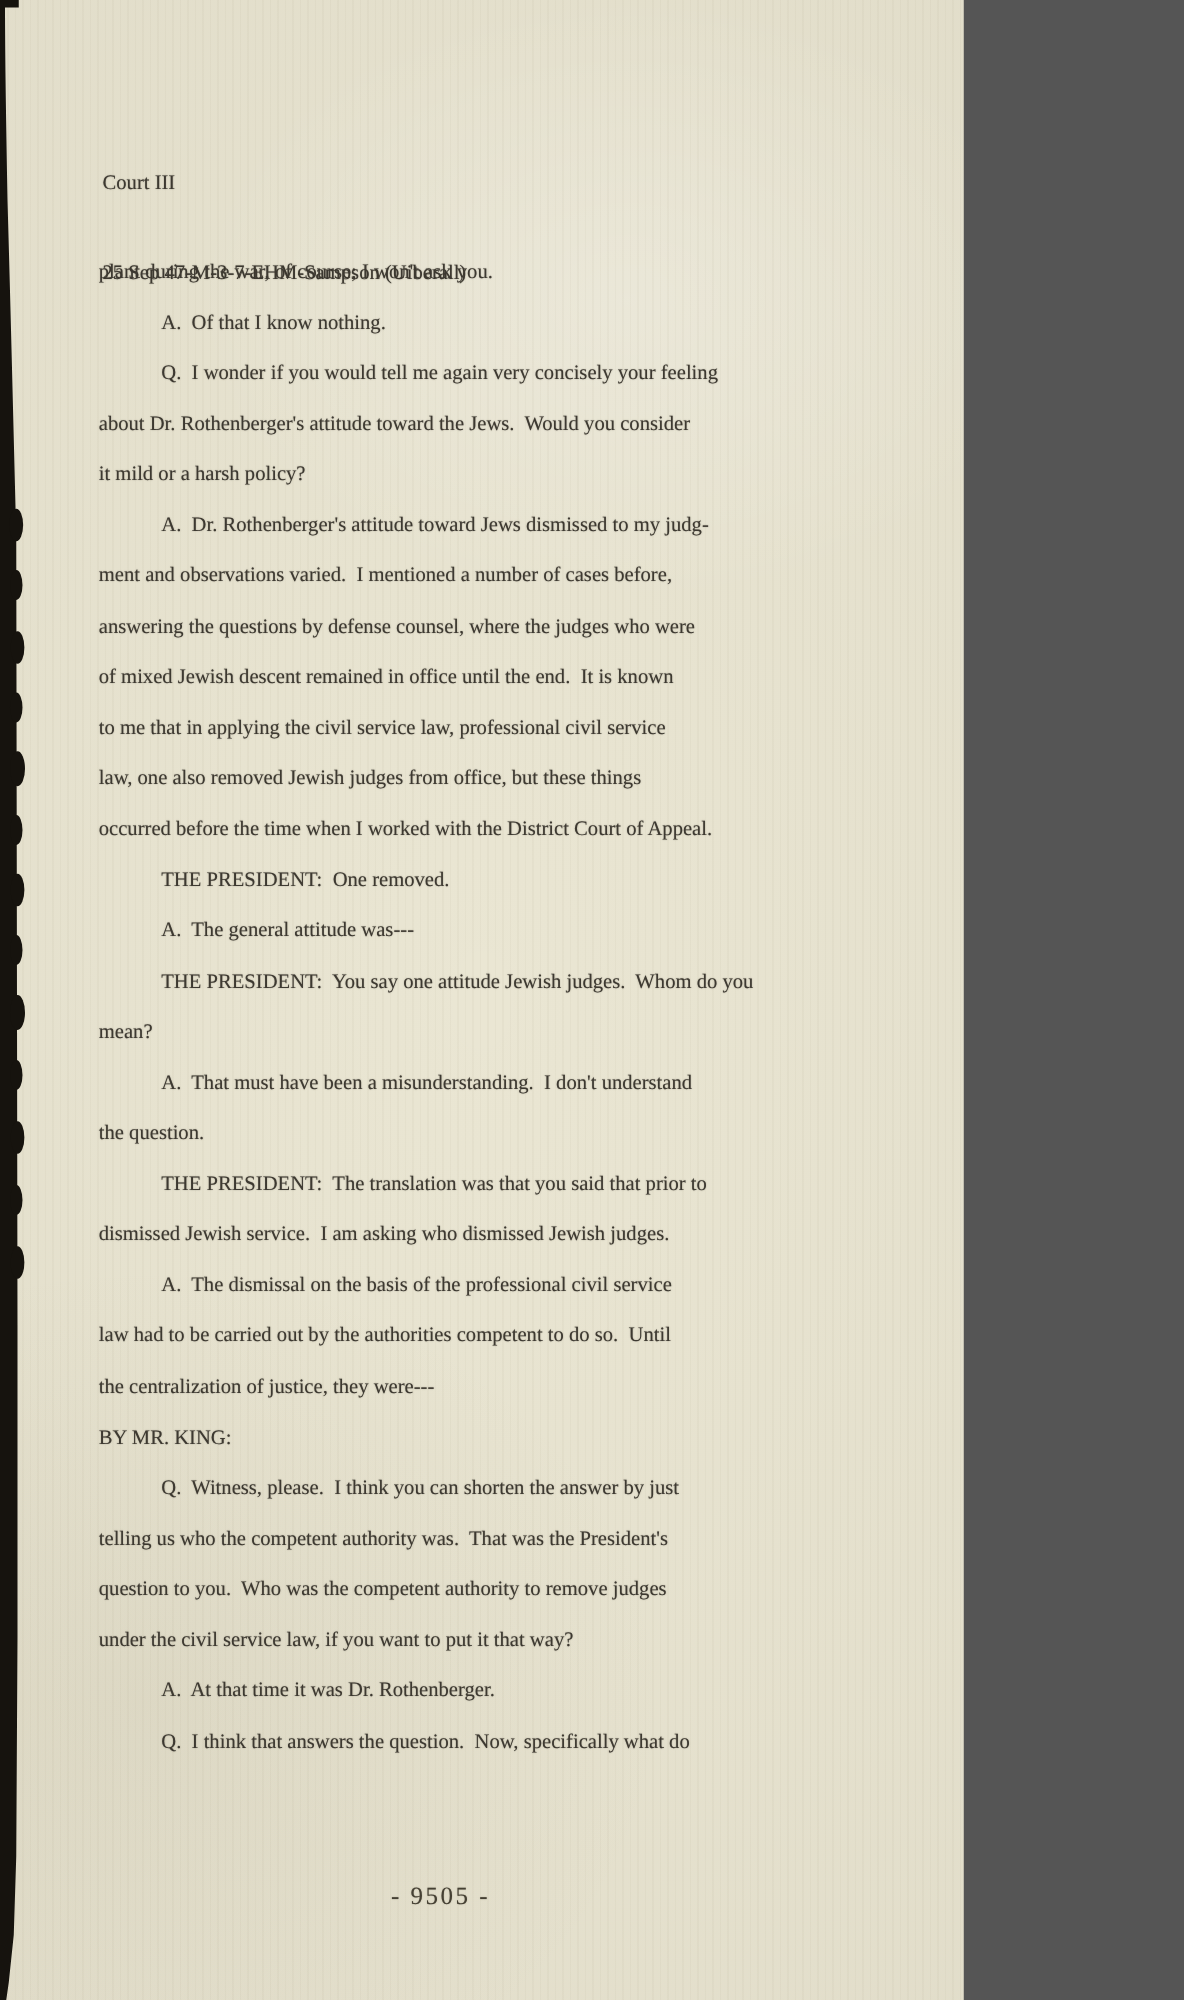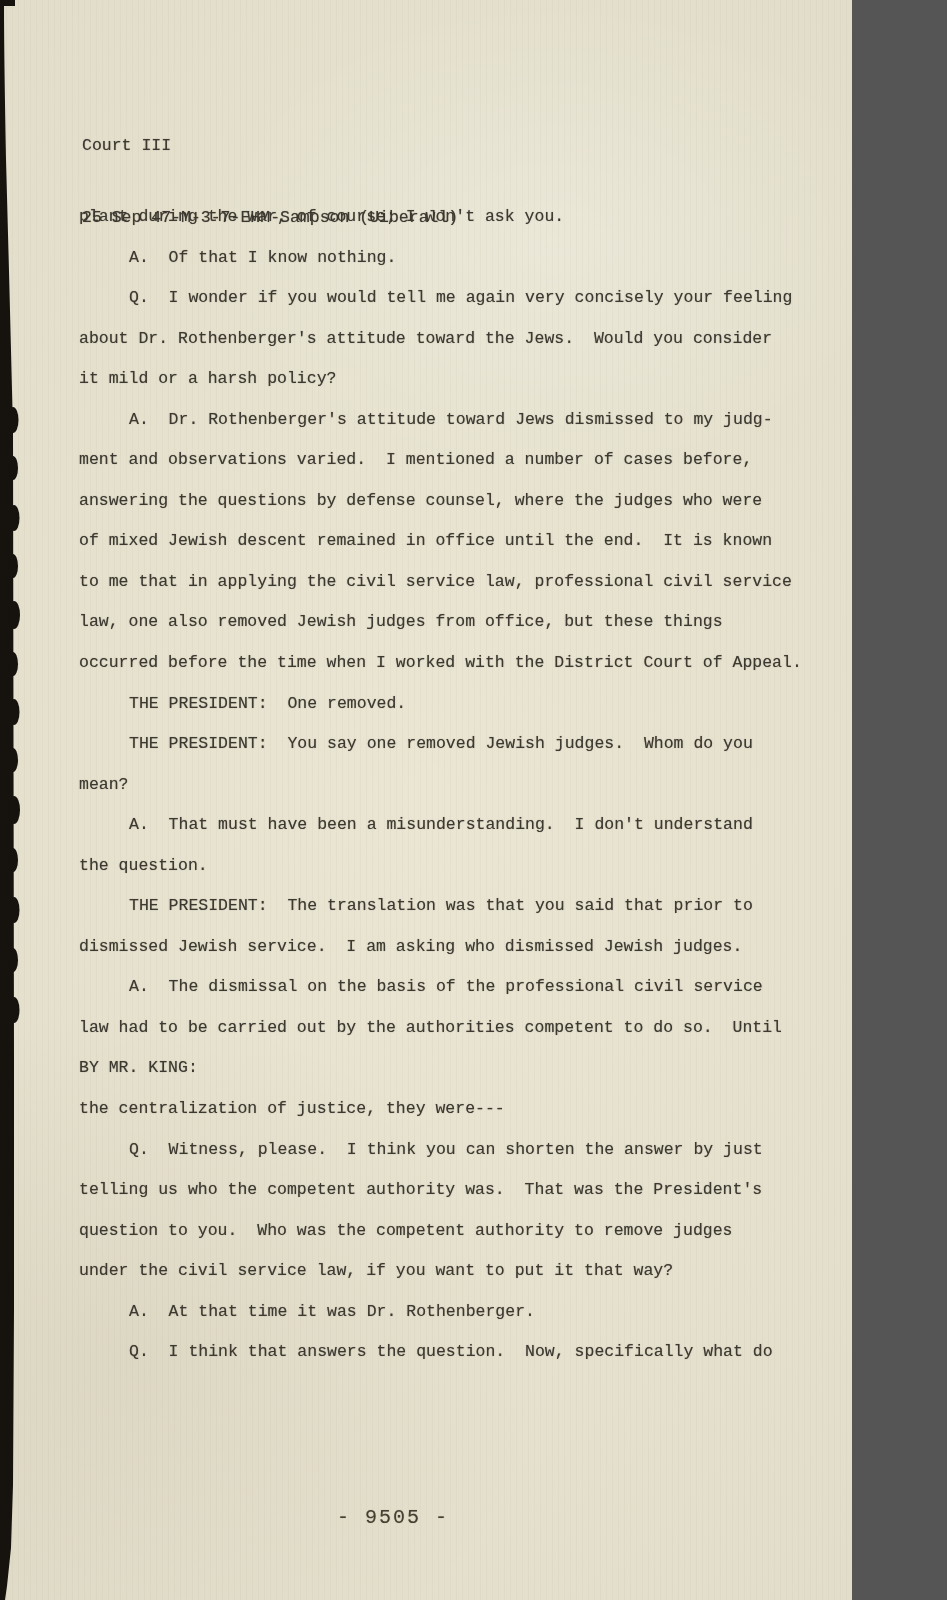--- a/index.html
+++ b/index.html
@@ -5,30 +5,30 @@
   :root {
     --paper: #eae6d3;
     --ink: #3d3931;
     --edge: #16130e;
     --footer-ink: #454033;
   }
   * { margin: 0; padding: 0; box-sizing: border-box; }
   html, body { width: 947px; background: #555; }
   .page {
     position: relative;
-    width: 852px;
+    width: 771px;
     height: 1600px;
     background-color: var(--paper);
     background-image:
       repeating-linear-gradient(90deg, rgba(150,140,110,0.06) 0px, rgba(150,140,110,0.06) 1px, rgba(0,0,0,0) 1px, rgba(0,0,0,0) 6px),
       radial-gradient(ellipse 500px 350px at 65% 15%, rgba(255,255,255,0.22), rgba(255,255,255,0) 70%),
       radial-gradient(ellipse 600px 500px at 15% 85%, rgba(120,110,80,0.07), rgba(120,110,80,0) 70%),
       radial-gradient(ellipse 900px 1500px at 50% 50%, rgba(0,0,0,0), rgba(90,80,55,0.08) 95%);
     overflow: hidden;
-    font-family: Liberation Mono, monospace;
+    font-family: Liberation Serif, serif;
     color: var(--ink);
   }
   .binding { position: absolute; left: 0; top: 0; width: 26px; height: 1600px; color: var(--edge); }
   .header {
     position: absolute; left: 82px; top: 86px;
     font-size: 16.5px; line-height: 24px; white-space: pre;
     text-shadow: 0 0 1px rgba(55,50,40,0.55);
   }
   .body {
     position: absolute; left: 79px; top: 197px; width: 790px;
@@ -85,30 +85,31 @@
       <div class="tline">about Dr. Rothenberger's attitude toward the Jews.  Would you consider</div>
       <div class="tline">it mild or a harsh policy?</div>
       <div class="tline indent">A.  Dr. Rothenberger's attitude toward Jews dismissed to my judg-</div>
       <div class="tline">ment and observations varied.  I mentioned a number of cases before,</div>
       <div class="tline">answering the questions by defense counsel, where the judges who were</div>
       <div class="tline">of mixed Jewish descent remained in office until the end.  It is known</div>
       <div class="tline">to me that in applying the civil service law, professional civil service</div>
       <div class="tline">law, one also removed Jewish judges from office, but these things</div>
       <div class="tline">occurred before the time when I worked with the District Court of Appeal.</div>
       <div class="tline indent">THE PRESIDENT:  One removed.</div>
-      <div class="tline indent">THE PRESIDENT:  You say one removed Jewish judges.  Whom do you</div>
+      <div class="tline indent">A.  The general attitude was---</div>
+      <div class="tline indent">THE PRESIDENT:  You say one attitude Jewish judges.  Whom do you</div>
       <div class="tline">mean?</div>
       <div class="tline indent">A.  That must have been a misunderstanding.  I don't understand</div>
       <div class="tline">the question.</div>
       <div class="tline indent">THE PRESIDENT:  The translation was that you said that prior to</div>
       <div class="tline">dismissed Jewish service.  I am asking who dismissed Jewish judges.</div>
       <div class="tline indent">A.  The dismissal on the basis of the professional civil service</div>
       <div class="tline">law had to be carried out by the authorities competent to do so.  Until</div>
+      <div class="tline">the centralization of justice, they were---</div>
       <div class="tline">BY MR. KING:</div>
-      <div class="tline">the centralization of justice, they were---</div>
       <div class="tline indent">Q.  Witness, please.  I think you can shorten the answer by just</div>
       <div class="tline">telling us who the competent authority was.  That was the President's</div>
       <div class="tline">question to you.  Who was the competent authority to remove judges</div>
       <div class="tline">under the civil service law, if you want to put it that way?</div>
       <div class="tline indent">A.  At that time it was Dr. Rothenberger.</div>
       <div class="tline indent">Q.  I think that answers the question.  Now, specifically what do</div>
     </div>
 
   <div class="footer">- 9505 -</div>
 

